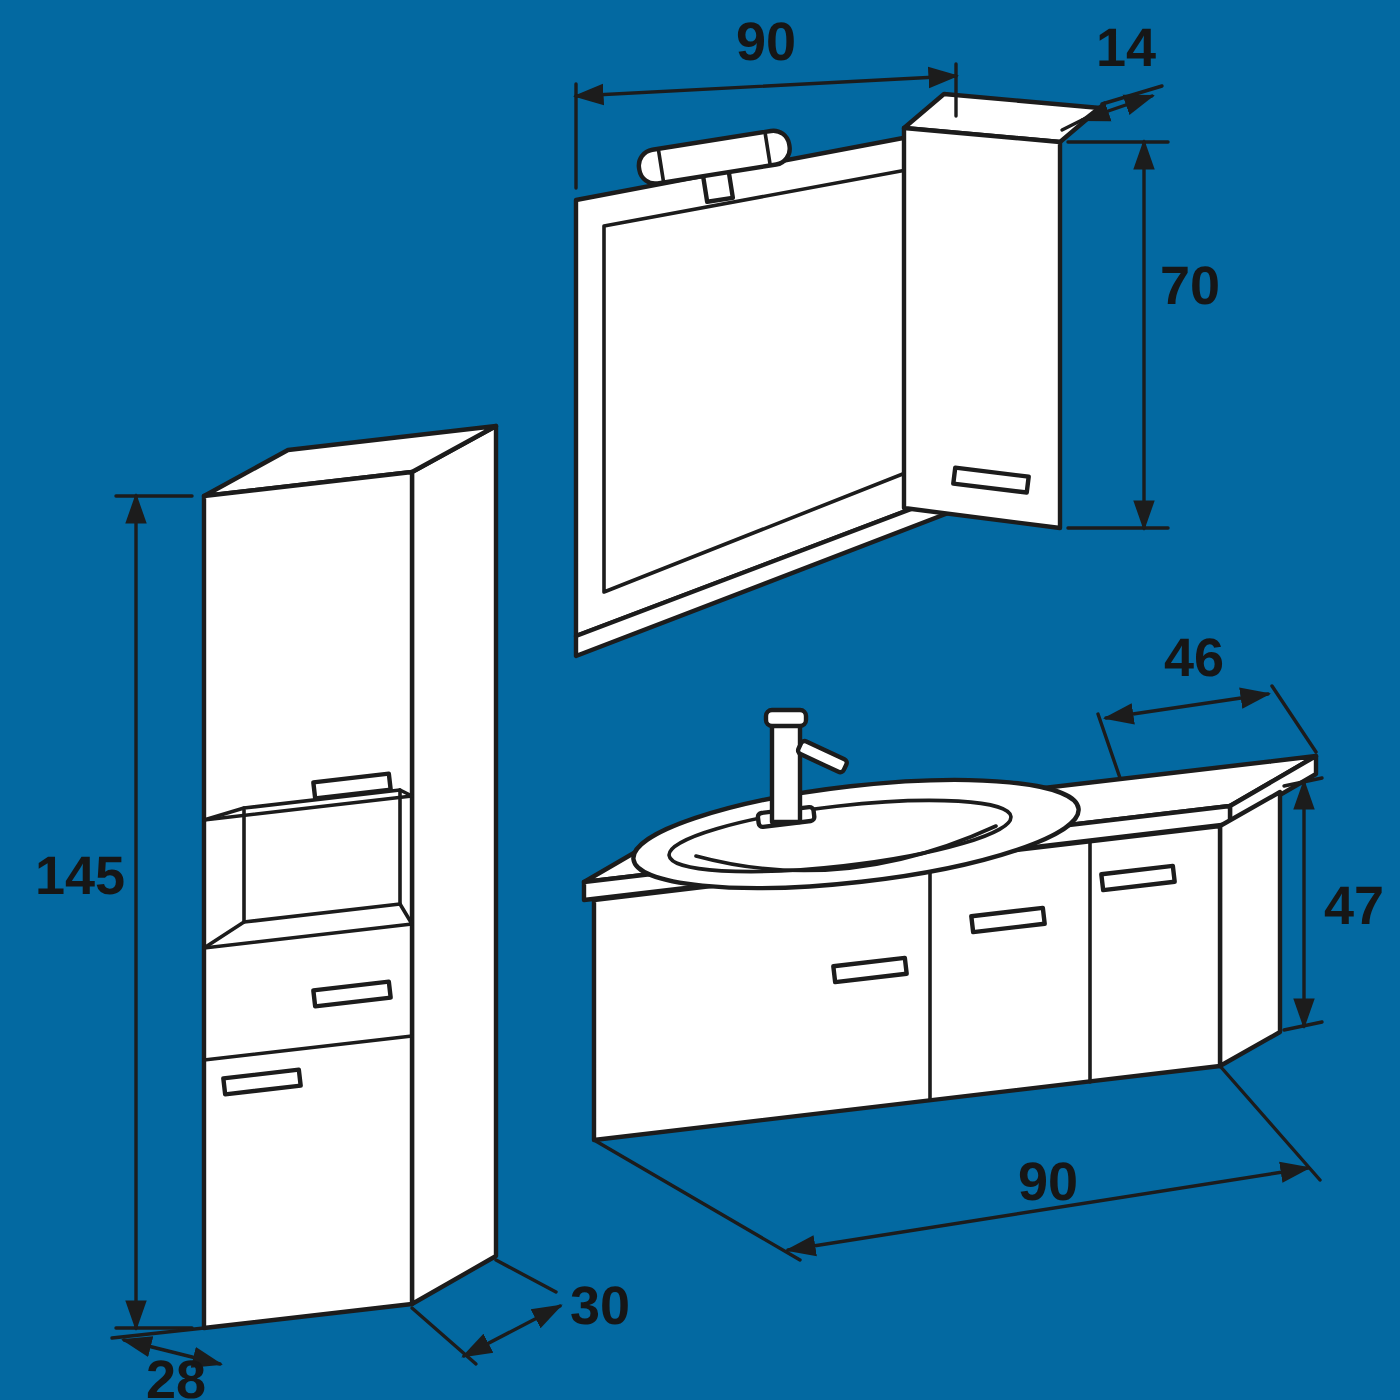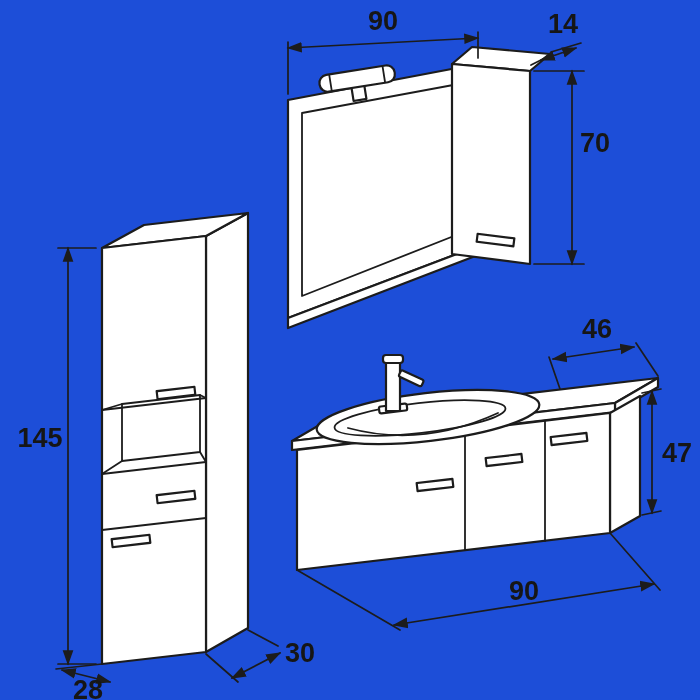--- a/index.html
+++ b/index.html
@@ -1,16 +1,16 @@
 <!DOCTYPE html>
 <html><head>
 <meta charset="utf-8">
 <style>
   html,body{margin:0;padding:0;background:#ffffff;width:700px;height:700px;overflow:hidden;}
-  .canvas{width:700px;height:700px;position:relative;background:#1d4ed8;}
+  .canvas{width:700px;height:700px;position:relative;background:#0369a1;}
   svg{display:block;}
   .outline{fill:#ffffff;stroke:#1c1c1c;stroke-width:2.2;stroke-linejoin:round;stroke-linecap:round;}
   .thin{fill:none;stroke:#1c1c1c;stroke-width:1.8;stroke-linejoin:round;stroke-linecap:round;}
   .dim{fill:none;stroke:#1c1c1c;stroke-width:1.7;stroke-linecap:round;}
   .dimtext{font-family:"Liberation Sans",sans-serif;font-weight:700;font-size:27px;fill:#161616;}
 </style>
 </head>
 <body>
 
 <div class="canvas">

